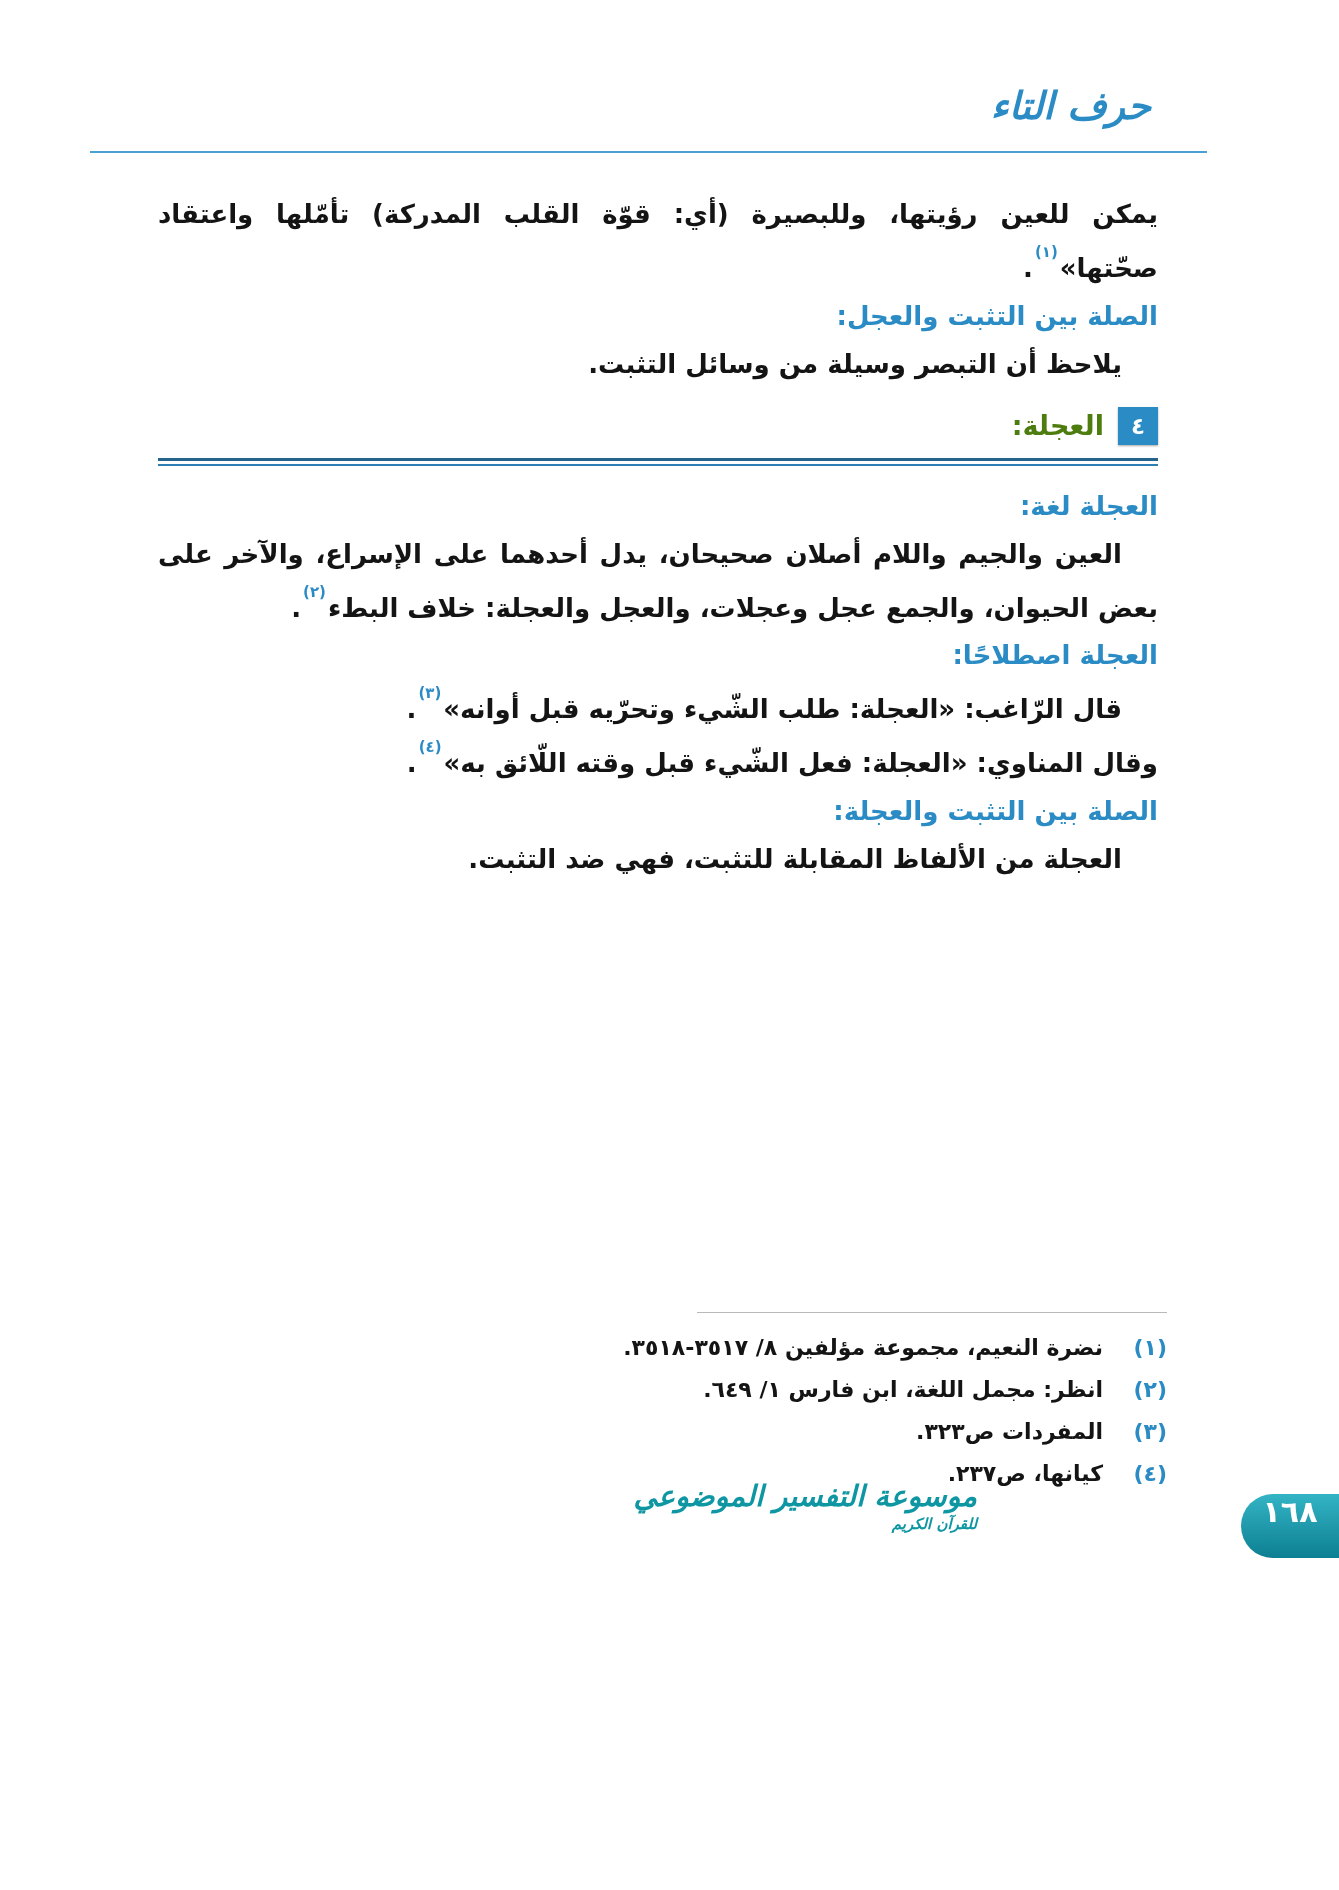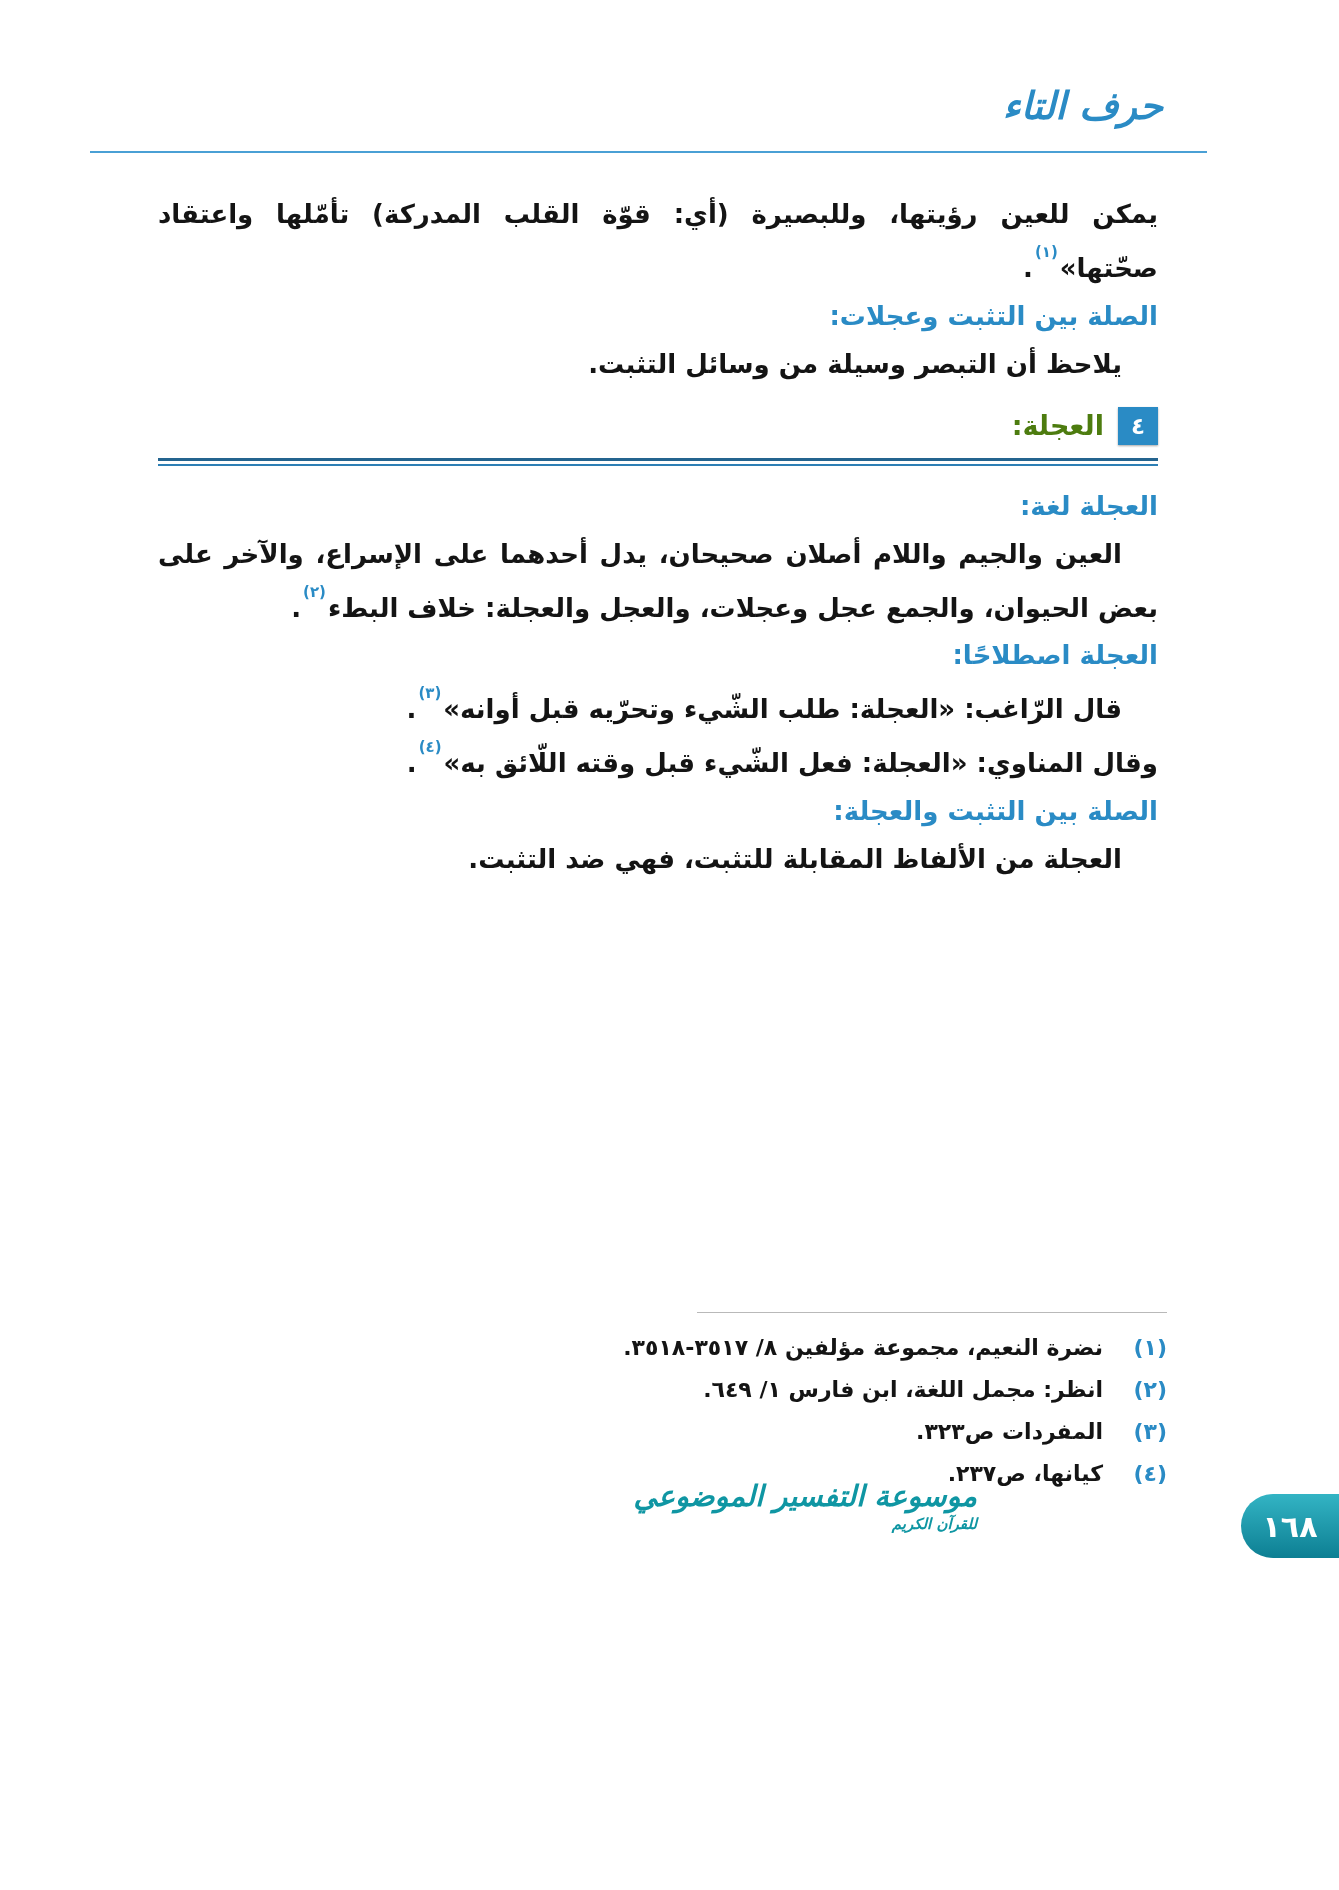--- a/index.html
+++ b/index.html
@@ -12,21 +12,21 @@
     height: 1890px;
     background: #ffffff;
     overflow: hidden;
     direction: rtl;
   }
 
   
   .header-title {
     position: absolute;
     top: 84px;
-    right: 176px;
+    right: 188px;
     font-size: 38px;
     font-weight: bold;
     font-style: italic;
     color: #2a8bc5;
     letter-spacing: 1px;
   }
   .header-rule {
     position: absolute;
     top: 151px;
     left: 90px;
@@ -144,40 +144,40 @@
   }
   .page-badge {
     position: absolute;
     top: 1494px;
     right: 0;
     width: 98px;
     height: 64px;
     background: linear-gradient(180deg, #33b4c4 0%, #0d7f93 100%);
     border-radius: 34px 0 0 34px;
     display: flex;
-    align-items: center;
+    align-items: flex-start;
     justify-content: center;
     color: #ffffff;
     font-size: 30px;
     font-weight: bold;
   }
 </style>
 </head>
 <body>
 
 <div class="page">
 
   <div class="header-title">حرف التاء</div>
   <div class="header-rule"></div>
 
   <div class="content">
 
     <p class="para"><span>يمكن للعين رؤيتها، وللبصيرة (أي: قوّة القلب المدركة) تأمّلها واعتقاد صحّتها»</span><sup class="ref">(١)</sup><span>.</span></p>
 
-    <p class="bheading">الصلة بين التثبت وعجلات:</p>
+    <p class="bheading">الصلة بين التثبت والعجل:</p>
 
     <p class="para indent">يلاحظ أن التبصر وسيلة من وسائل التثبت.</p>
 
 
     <div class="section-row">
       <div class="section-num">٤</div>
       <div class="section-title">العجلة:</div>
     </div>
     <div class="double-rule"></div>
 

